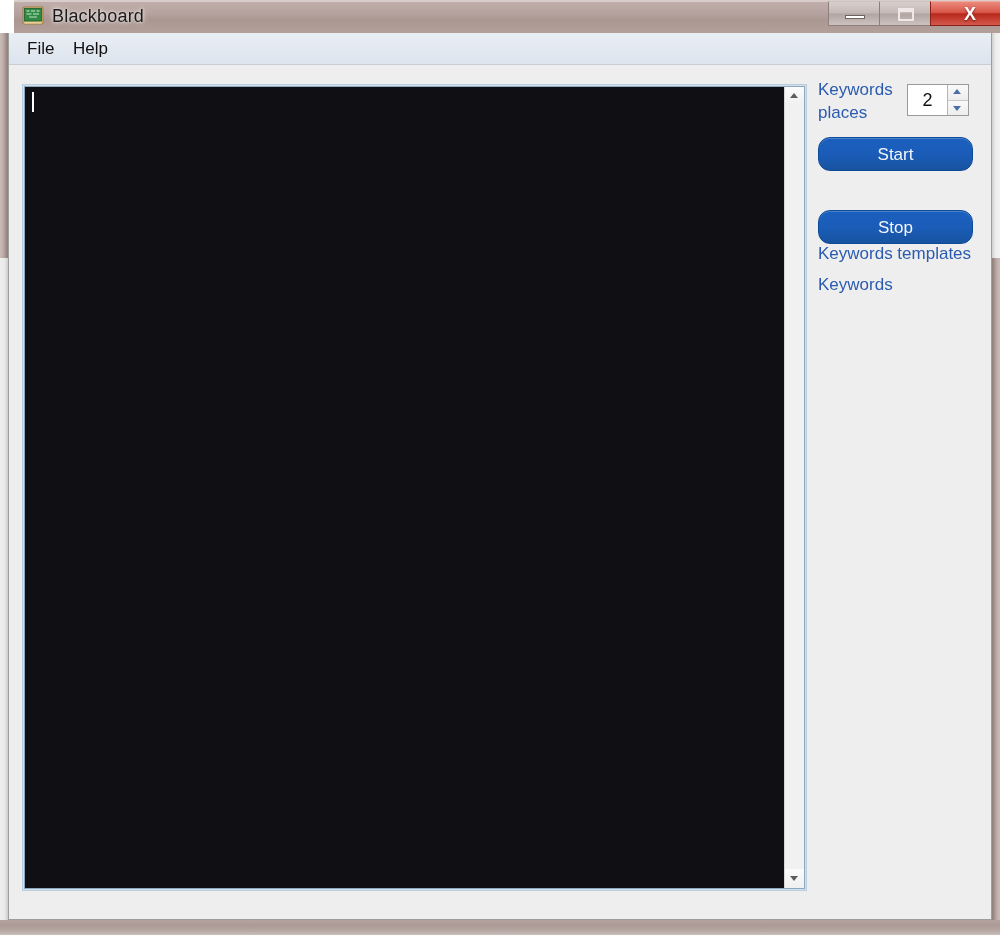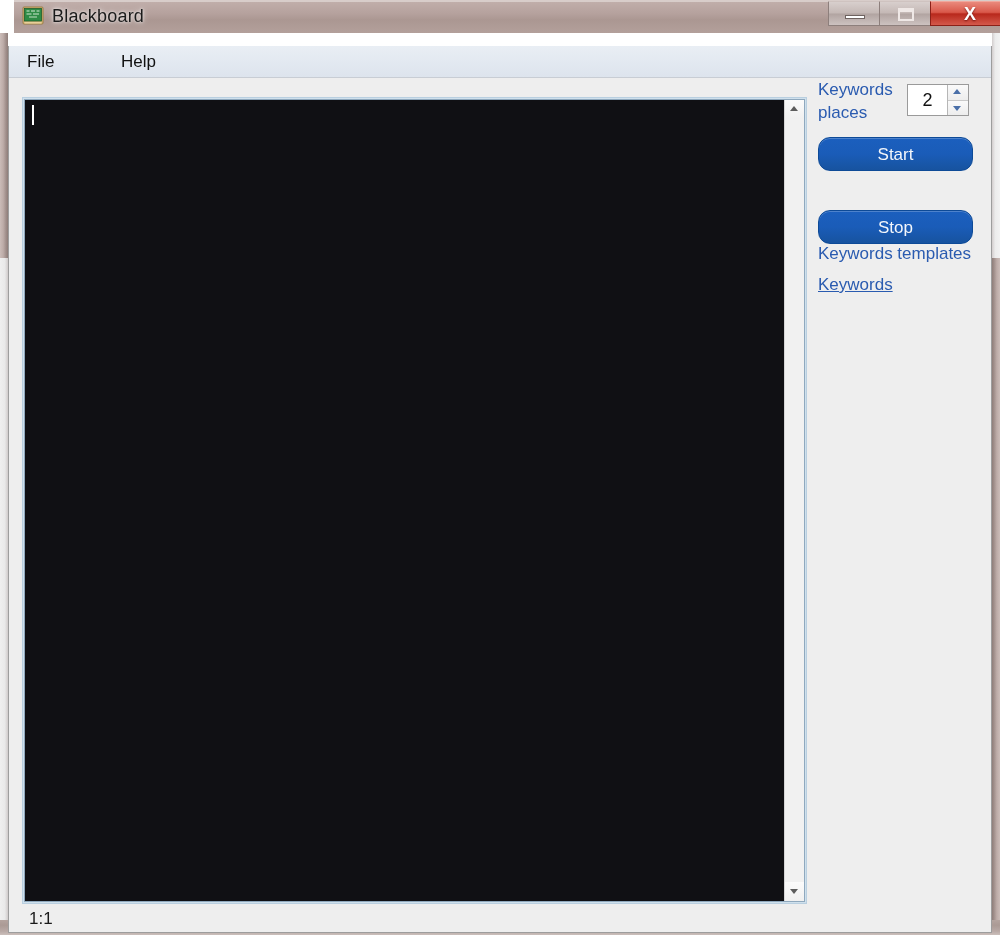--- a/index.html
+++ b/index.html
@@ -142,21 +142,21 @@
   .frame-bottom {
     position: absolute;
     left: 0; top: 920px;
     width: 1000px; height: 15px;
     background: linear-gradient(to bottom, #b4a49f 0%, #ab9a95 35%, #b9aaa6 75%, #cbbfbb 100%);
   }
 
   
   .client {
     position: absolute;
-    left: 8px; top: 46px;
+    left: 8px; top: 33px;
     width: 984px;
     height: 887px;
     background: #eeeeee;
     box-sizing: border-box;
     border: 1px solid #9d9d9d;
     border-top: none;
   }
 
   
   .menubar {
@@ -362,21 +362,21 @@
   .plink {
     position: absolute;
     left: 13px;
     font-size: 17px;
     color: #2a5bb0;
     line-height: 22px;
     cursor: default;
     white-space: nowrap;
   }
   .plink.templates { top: 199px; }
-  .plink.keywords  { top: 230px; text-decoration: underline; }
+  .plink.keywords  { top: 230px; }
 </style>
 </head>
 <body>
 
 <div class="window">
 
   <div class="titlebar">
     <div class="titlebar-highlight"></div>
 
     <div class="title-icon">
@@ -411,43 +411,40 @@
   <div class="frame-left"></div>
   <div class="frame-left-lower"></div>
   <div class="frame-right"></div>
   <div class="frame-right-upper"></div>
   <div class="frame-bottom"></div>
 
   <div class="client">
 
     <div class="menubar">
       <div class="menuitem" style="left:12px;">File</div>
-      <div class="menuitem" style="left:58px;margin-left:48px;">Help</div>
+      <div class="menuitem" style="left:58px;">Help</div>
     </div>
 
     <div class="editor-wrap">
       <div class="editor-inner">
         <div class="editor-text">
           <span class="caret"></span>
         </div>
         <div class="vscroll">
           <div class="scroll-btn up">
             <span class="arrow"></span>
           </div>
           <div class="scroll-track"></div>
           <div class="scroll-btn down">
             <span class="arrow"></span>
           </div>
         </div>
       </div>
     </div>
 
-    <div class="statusbar">
-      <div class="status-text">1:1</div>
-    </div>
 
   </div>
 
   <div class="panel">
 
     <div class="decimal-label">Keywords places</div>
 
     <div class="spinner">
       <div class="spin-value">2</div>
       <div class="spin-arrows">

